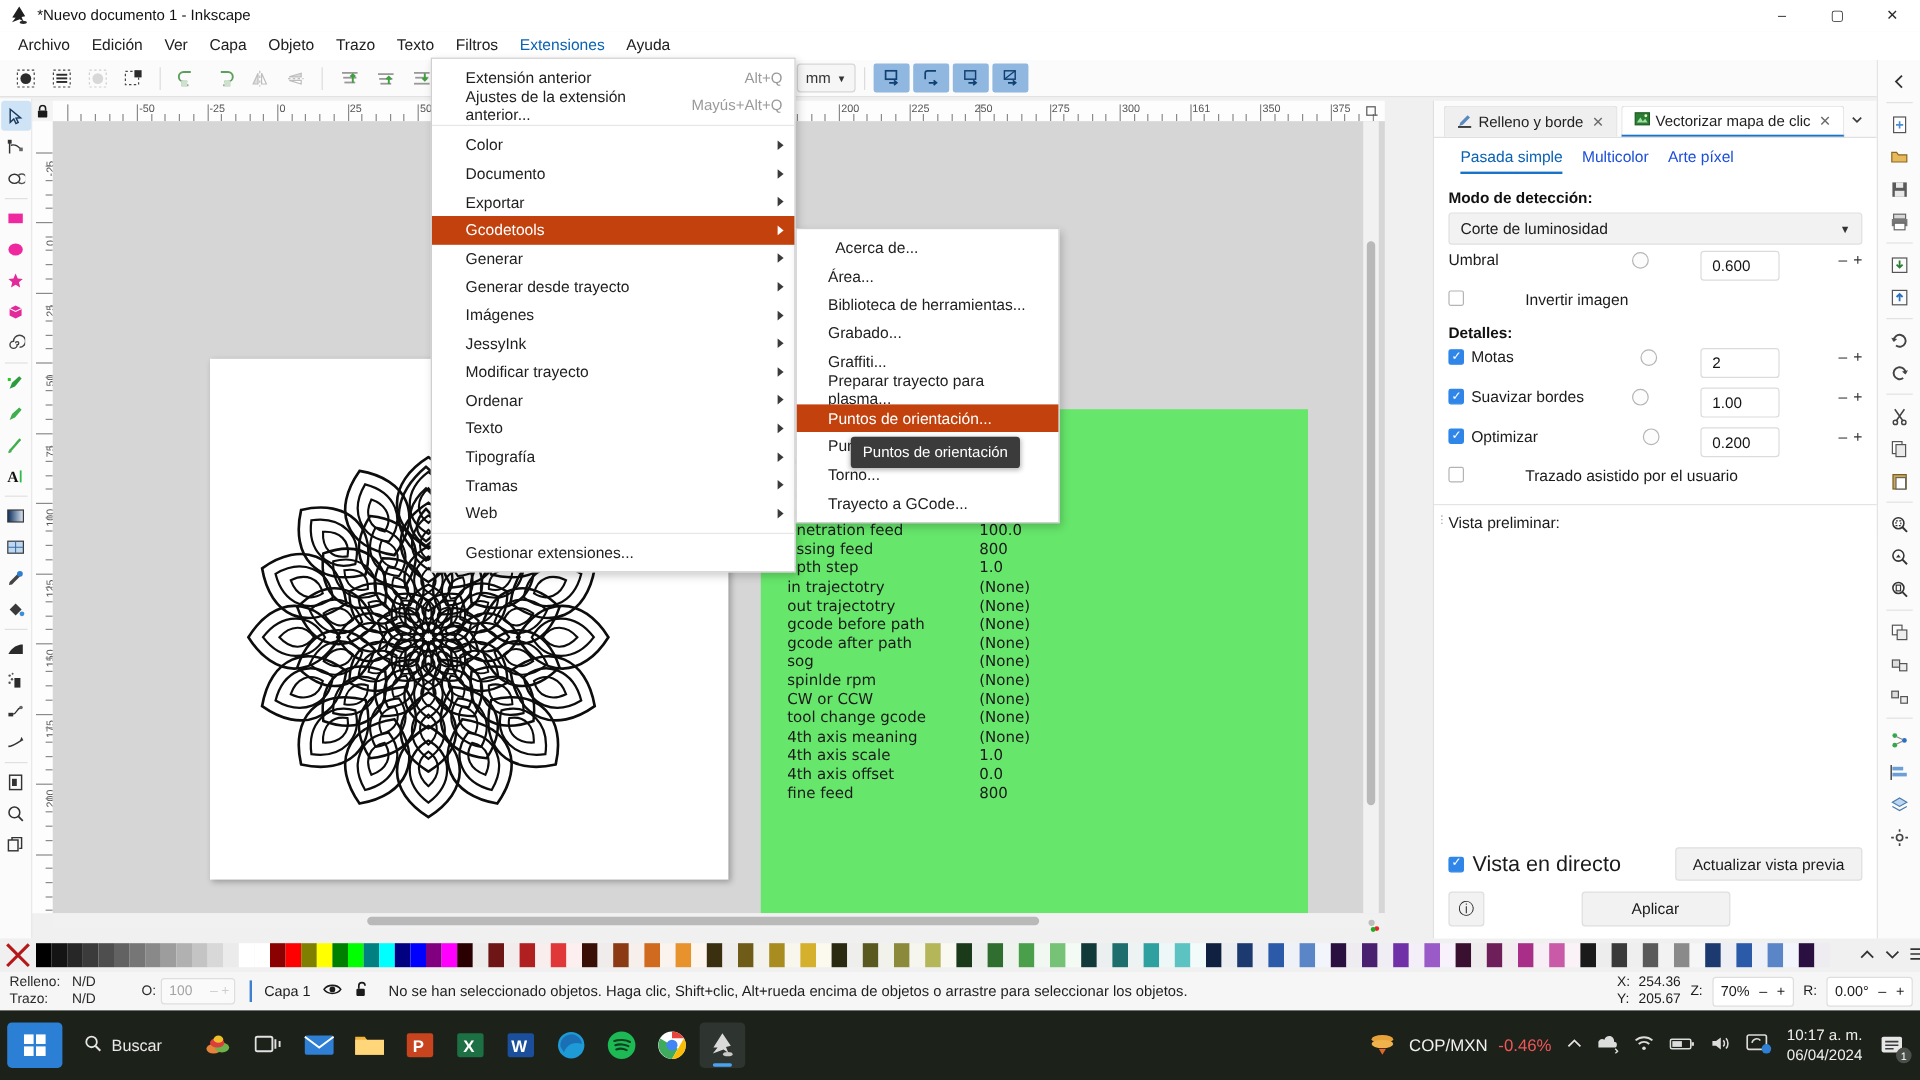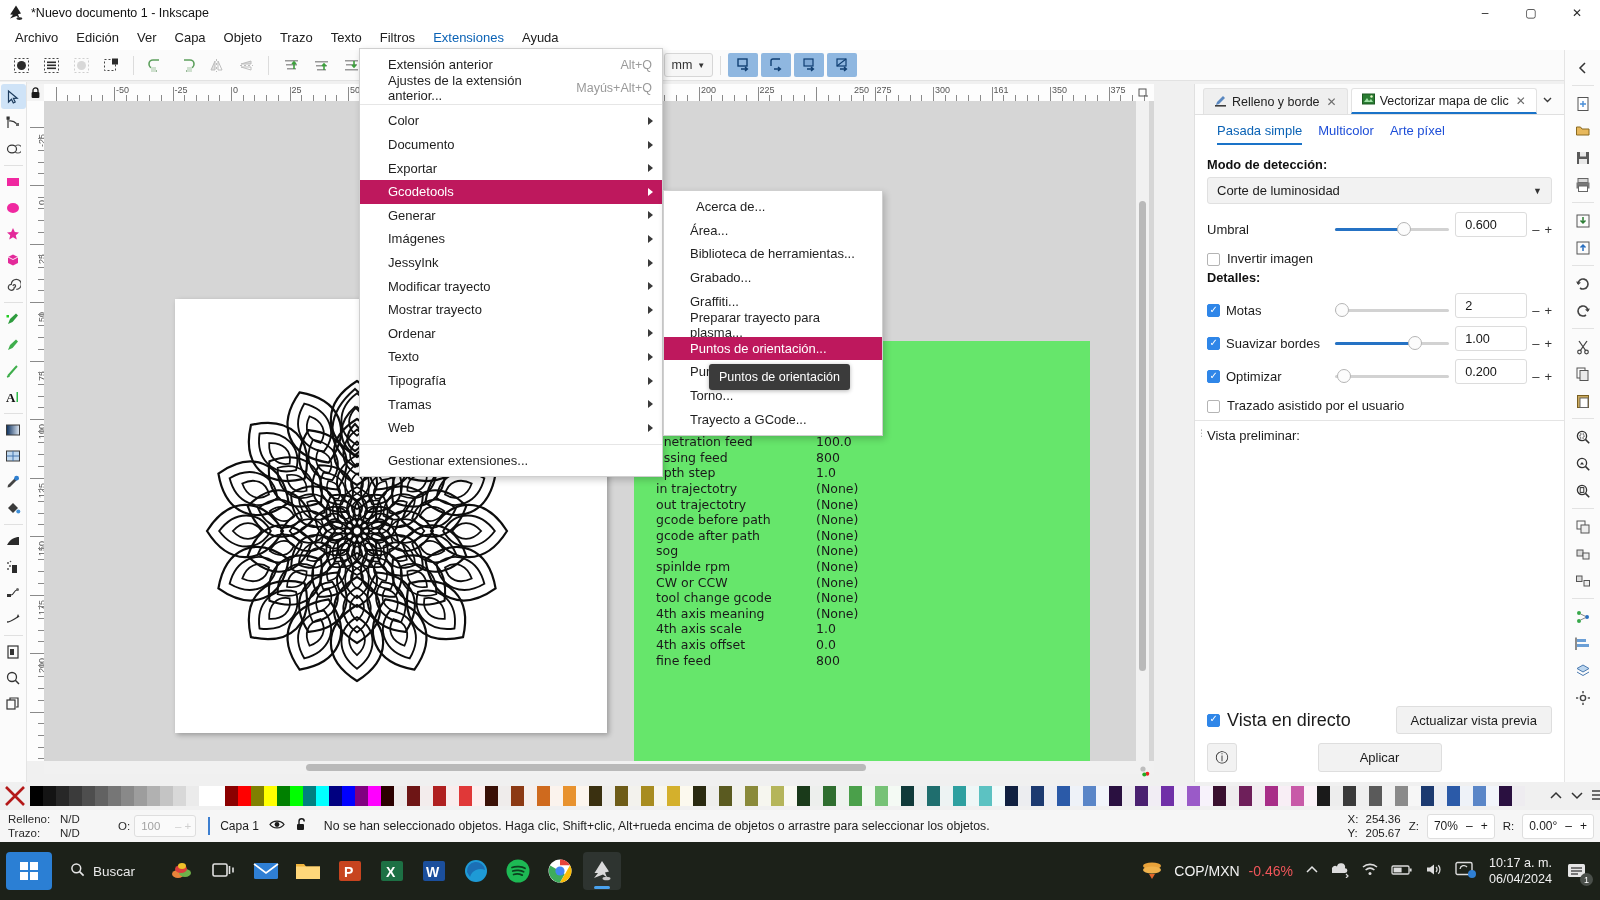--- a/index.html
+++ b/index.html
@@ -133,21 +133,21 @@
   .subtabs { display:flex; gap:16px; padding:8px 12px 0 12px; }
   .subtab { font-size:13px; color:#1d4ed8; padding-bottom:5px; }
   .subtab.active { color:#0a62b5; border-bottom:2px solid #1a73c8;margin-left:10px; }
   .panel { padding: 6px 12px 0 12px; }
   .plabel { font-size:12.8px; font-weight:bold; color:#111; margin: 6px 0 5px 0; }
   .combo {
     height:27px; border:1px solid #e0e0e0; background:#f2f2f2; border-radius:3px;
     display:flex; align-items:center; padding:0 9px; font-size:13px; color:#1b1b1b;
   }
   .combo .carat { margin-left:auto; font-size:9px; color:#333; }
-  .row { display:flex; align-items:flex-end; height:28px; margin-top:5px; }
+  .row { display:flex; align-items:flex-start; height:28px; margin-top:5px;gap:44px; }
   .row .rlab { font-size:13px; color:#1b1b1b; width:128px; display:flex; align-items:center; gap:6px;}
   .slider { flex:1; height:16px; position:relative; margin-right:6px; }
   .strack { position:absolute; left:0; right:0; top:7px; height:3px; background:#d2d2d2; border-radius:2px;}
   .sfill { position:absolute; left:0; top:7px; height:3px; background:#2572c4; border-radius:2px;}
   .sknob { position:absolute; top:1px; width:14px; height:14px; border-radius:50%; background:#fcfcfc; border:1px solid #b5b5b5;}
   .numbox {
     width:72px; height:25px; border:1px solid #dcdcdc; background:#fff; border-radius:3px;
     display:flex; align-items:center; font-size:12.7px; color:#151515; padding-left:9px;
   }
   .pmbtns { display:flex; margin-left:5px; gap:5px; font-size:13px; color:#333; }
@@ -202,21 +202,21 @@
   .zbox { height:25px; border:1px solid #dedede; background:#fff; border-radius:3px; display:flex; align-items:center;
           font-size:12px; padding:0 6px; gap:8px; }
   .zlab { font-size:11.5px; color:#1b1b1b; }
 
   
   .menu-pop {
     position:absolute; background:#fff; border:1px solid #cfcfcf;
     box-shadow: 2px 3px 7px rgba(0,0,0,.20); z-index: 50; padding: 4px 0;
   }
   .mrow { height:23.6px; display:flex; align-items:center; padding: 0 10px 0 28px; font-size:13px; color:#1e1e1e; position:relative;}
-  .mrow.hl { background:#be185d; color:#fff; }
+  .mrow.hl { background:#c2410c; color:#fff; }
   .mrow .accel { margin-left:auto; color:#9a9a9a; font-size:12.5px; padding-left:24px;}
   .mrow .arrow { position:absolute; right:9px; width:0;height:0; border-left:5px solid #3a3a3a;
                  border-top:4px solid transparent; border-bottom:4px solid transparent; }
   .mrow.hl .arrow { border-left-color:#fff; }
   .msep { height:1px; background:#e6e6e6; margin:4px 0; }
   .tooltip {
     position:absolute; background:#3b3b3b; color:#fff; font-size:12.5px;
     padding:6px 10px; border-radius:3px; z-index:60; box-shadow:0 1px 4px rgba(0,0,0,.3);
   }
 
@@ -663,21 +663,21 @@
       <div class="rtick" style="left: 678.4px; top: 11px; width: 1px; height: 6px;"></div>
       <div class="rtick" style="left: 690.1px; top: 11px; width: 1px; height: 6px;"></div>
       <div class="rtick" style="left: 701.8px; top: 11px; width: 1px; height: 6px;"></div>
       <div class="rtick" style="left: 713.5px; top: 3px; width: 1px; height: 14px;"></div>
       <div class="rlabel" style="left: 715.5px; top: 1px;">225</div>
       <div class="rtick" style="left: 725.2px; top: 11px; width: 1px; height: 6px;"></div>
       <div class="rtick" style="left: 736.9px; top: 11px; width: 1px; height: 6px;"></div>
       <div class="rtick" style="left: 748.6px; top: 11px; width: 1px; height: 6px;"></div>
       <div class="rtick" style="left: 760.3px; top: 11px; width: 1px; height: 6px;"></div>
       <div class="rtick" style="left: 772px; top: 3px; width: 1px; height: 14px;"></div>
-      <div class="rlabel" style="left: 810px; top: 1px;">250</div>
+      <div class="rlabel" style="left: 768px; top: 1px;">250</div>
       <div class="rtick" style="left: 783.7px; top: 11px; width: 1px; height: 6px;"></div>
       <div class="rtick" style="left: 795.4px; top: 11px; width: 1px; height: 6px;"></div>
       <div class="rtick" style="left: 807.1px; top: 11px; width: 1px; height: 6px;"></div>
       <div class="rtick" style="left: 818.8px; top: 11px; width: 1px; height: 6px;"></div>
       <div class="rtick" style="left: 830.5px; top: 3px; width: 1px; height: 14px;"></div>
       <div class="rlabel" style="left: 832.5px; top: 1px;">275</div>
       <div class="rtick" style="left: 842.2px; top: 11px; width: 1px; height: 6px;"></div>
       <div class="rtick" style="left: 853.9px; top: 11px; width: 1px; height: 6px;"></div>
       <div class="rtick" style="left: 865.6px; top: 11px; width: 1px; height: 6px;"></div>
       <div class="rtick" style="left: 877.3px; top: 11px; width: 1px; height: 6px;"></div>
@@ -1742,33 +1742,33 @@
       </div>
       <div class="mrow hl">
         <span>Gcodetools</span>
         <span class="arrow"></span>
       </div>
       <div class="mrow">
         <span>Generar</span>
         <span class="arrow"></span>
       </div>
       <div class="mrow">
+        <span>Generar desde trayecto</span>
+        <span class="arrow"></span>
+      </div>
+      <div class="mrow">
         <span>Imágenes</span>
         <span class="arrow"></span>
       </div>
       <div class="mrow">
         <span>JessyInk</span>
         <span class="arrow"></span>
       </div>
       <div class="mrow">
         <span>Modificar trayecto</span>
-        <span class="arrow"></span>
-      </div>
-      <div class="mrow">
-        <span>Mostrar trayecto</span>
         <span class="arrow"></span>
       </div>
       <div class="mrow">
         <span>Ordenar</span>
         <span class="arrow"></span>
       </div>
       <div class="mrow">
         <span>Texto</span>
         <span class="arrow"></span>
       </div>

